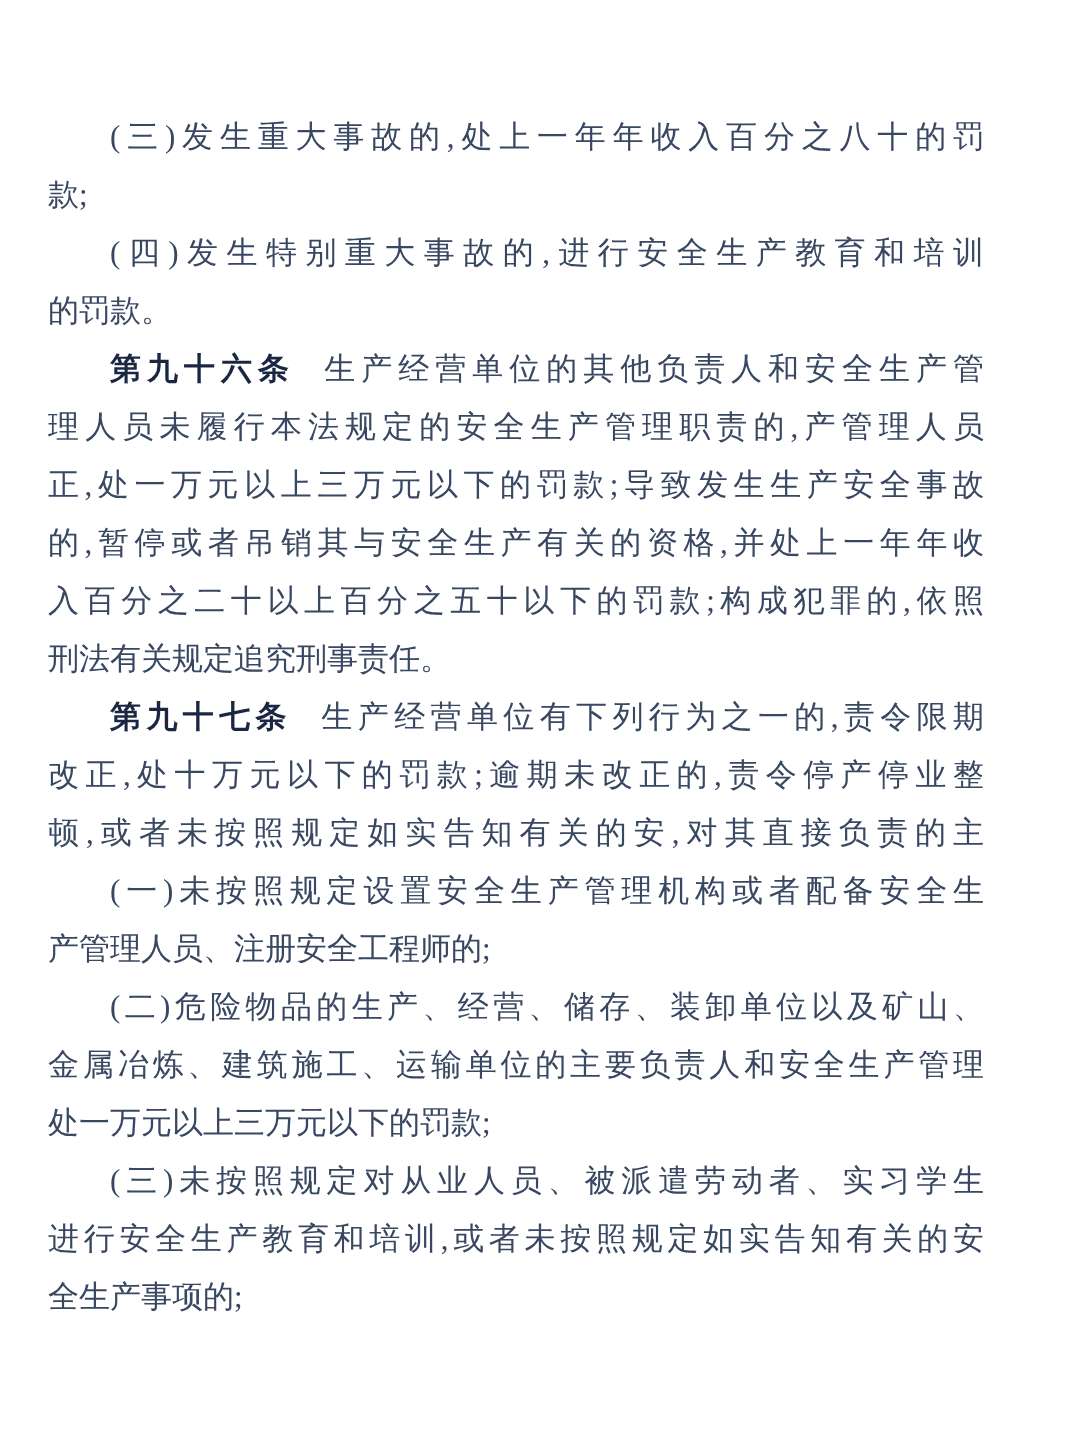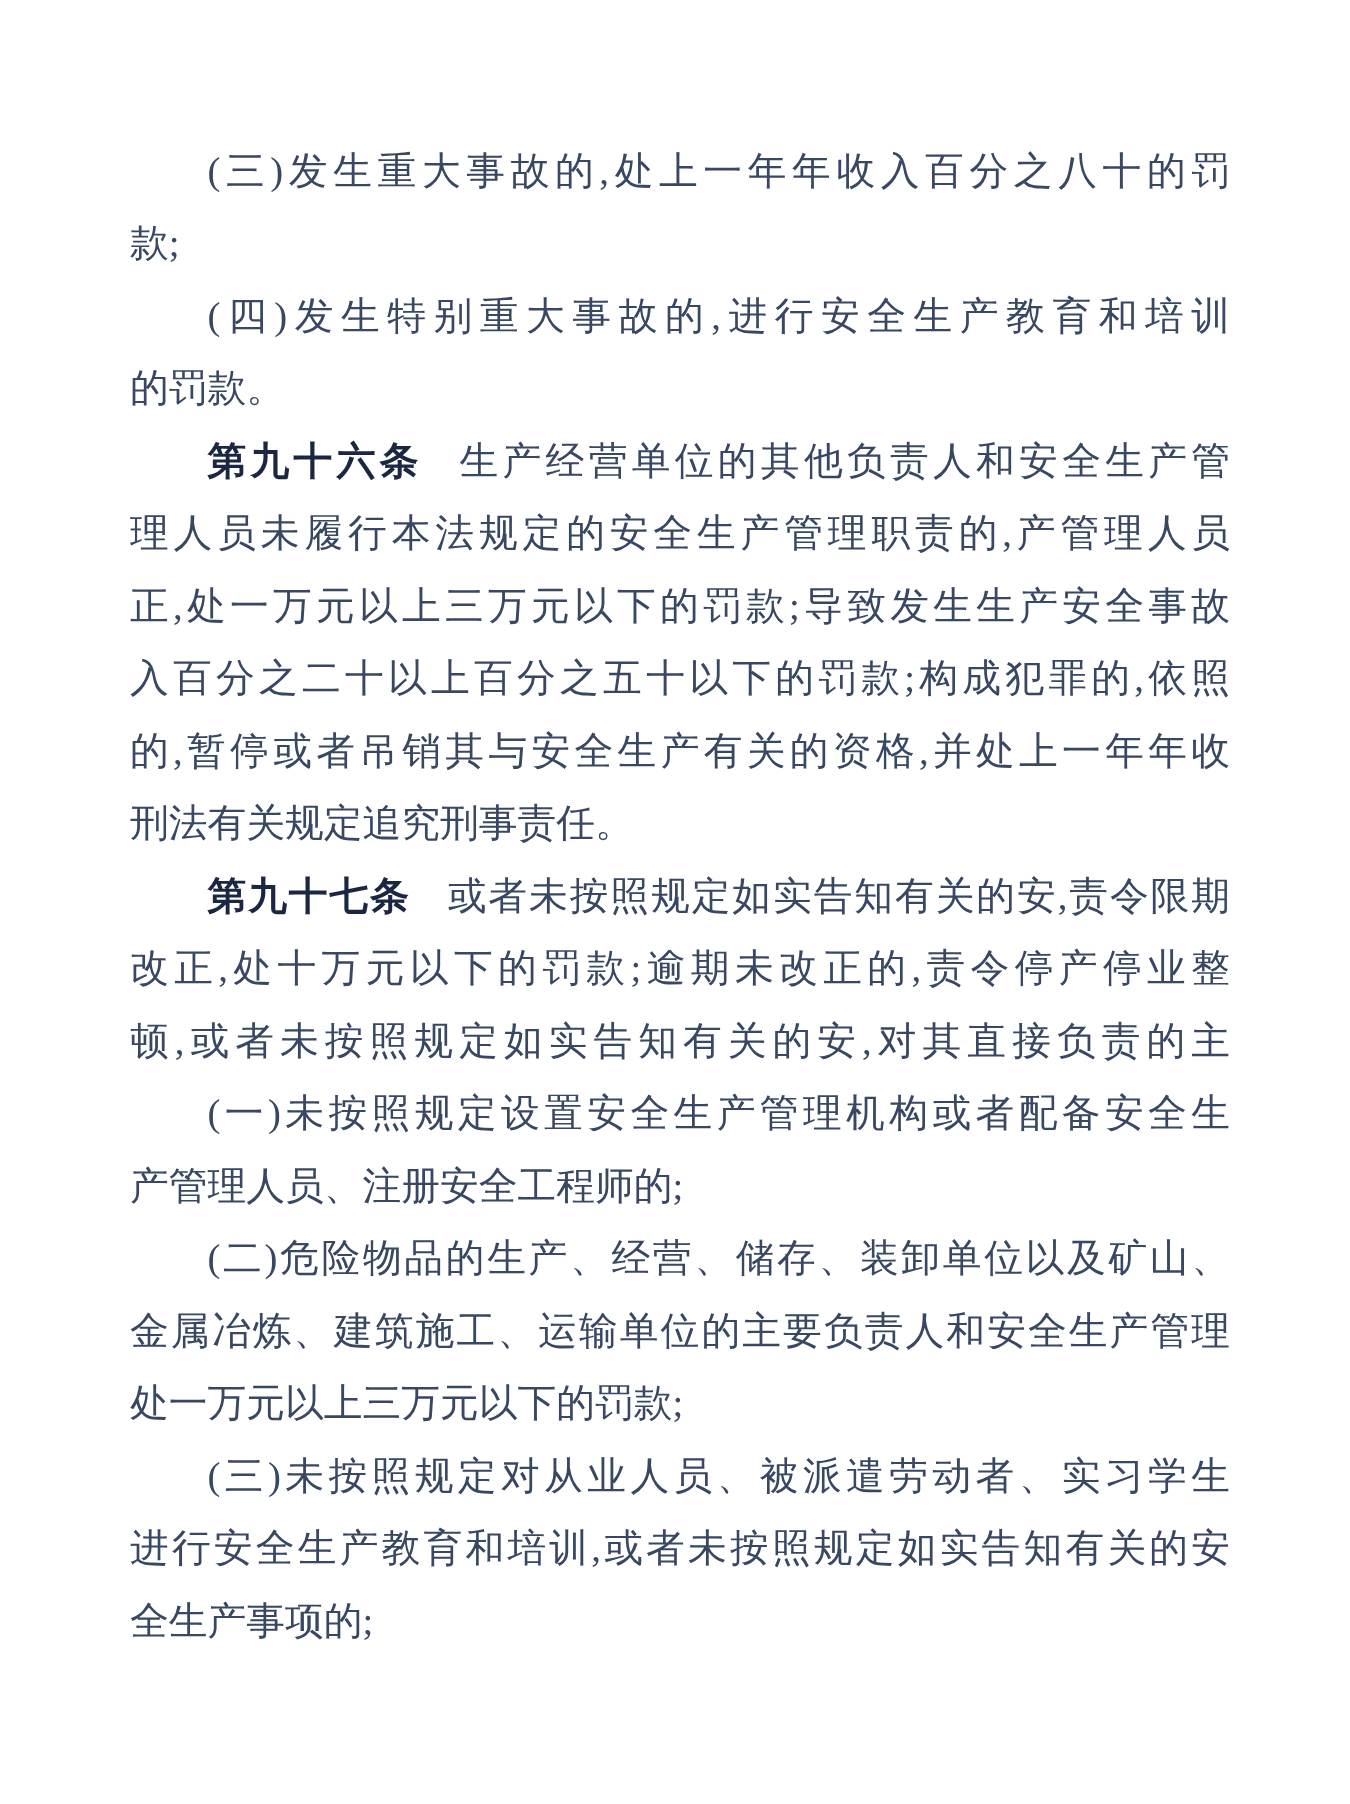--- a/index.html
+++ b/index.html
@@ -13,21 +13,21 @@
     padding: 0;
   }
   body {
     width: 1080px;
     height: 1443px;
     background: var(--bg);
     font-family: "Liberation Serif", "DejaVu Serif", serif;
     overflow: hidden;
   }
   .doc {
-    padding: 108px 96px 0 104px;
+    padding: 108px 96px 0 48px;
     width: 1080px;
   }
   .line {
     height: 58px;
     line-height: 58px;
     font-size: 31px;
     color: var(--ink);
     overflow: hidden;
     white-space: normal;
   }
@@ -49,24 +49,24 @@
 
 <div class="doc">
   <div>
       <div class="line indent fill"><span>(三)发生重大事故的,处上一年年收入百分之八十的罚</span></div>
       <div class="line"><span>款;</span></div>
       <div class="line indent fill"><span>(四)发生特别重大事故的,进行安全生产教育和培训</span></div>
       <div class="line"><span>的罚款。</span></div>
       <div class="line indent fill"><span class="art">第九十六条</span><span>生产经营单位的其他负责人和安全生产管</span></div>
       <div class="line fill"><span>理人员未履行本法规定的安全生产管理职责的,产管理人员</span></div>
       <div class="line fill"><span>正,处一万元以上三万元以下的罚款;导致发生生产安全事故</span></div>
+      <div class="line fill"><span>的,暂停或者吊销其与安全生产有关的资格,并处上一年年收</span></div>
       <div class="line fill"><span>入百分之二十以上百分之五十以下的罚款;构成犯罪的,依照</span></div>
-      <div class="line fill"><span>的,暂停或者吊销其与安全生产有关的资格,并处上一年年收</span></div>
       <div class="line"><span>刑法有关规定追究刑事责任。</span></div>
-      <div class="line indent fill"><span class="art">第九十七条</span><span>或者未按照规定如实告知有关的安,责令限期</span></div>
+      <div class="line indent fill"><span class="art">第九十七条</span><span>生产经营单位有下列行为之一的,责令限期</span></div>
       <div class="line fill"><span>改正,处十万元以下的罚款;逾期未改正的,责令停产停业整</span></div>
       <div class="line fill"><span>顿,或者未按照规定如实告知有关的安,对其直接负责的主</span></div>
       <div class="line indent fill"><span>(一)未按照规定设置安全生产管理机构或者配备安全生</span></div>
       <div class="line"><span>产管理人员、注册安全工程师的;</span></div>
       <div class="line indent fill"><span>(二)危险物品的生产、经营、储存、装卸单位以及矿山、</span></div>
       <div class="line fill"><span>金属冶炼、建筑施工、运输单位的主要负责人和安全生产管理</span></div>
       <div class="line"><span>处一万元以上三万元以下的罚款;</span></div>
       <div class="line indent fill"><span>(三)未按照规定对从业人员、被派遣劳动者、实习学生</span></div>
       <div class="line fill"><span>进行安全生产教育和培训,或者未按照规定如实告知有关的安</span></div>
       <div class="line"><span>全生产事项的;</span></div>

